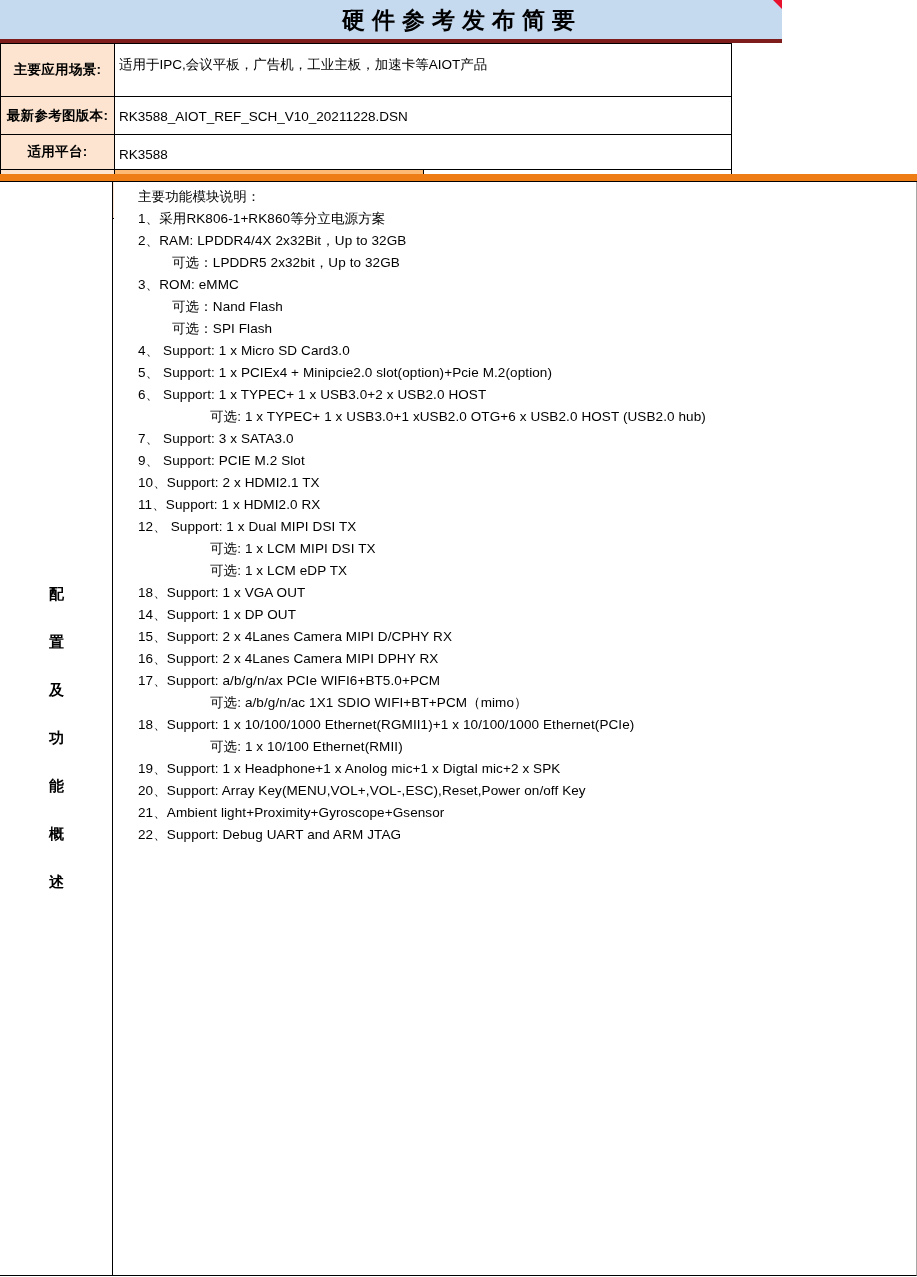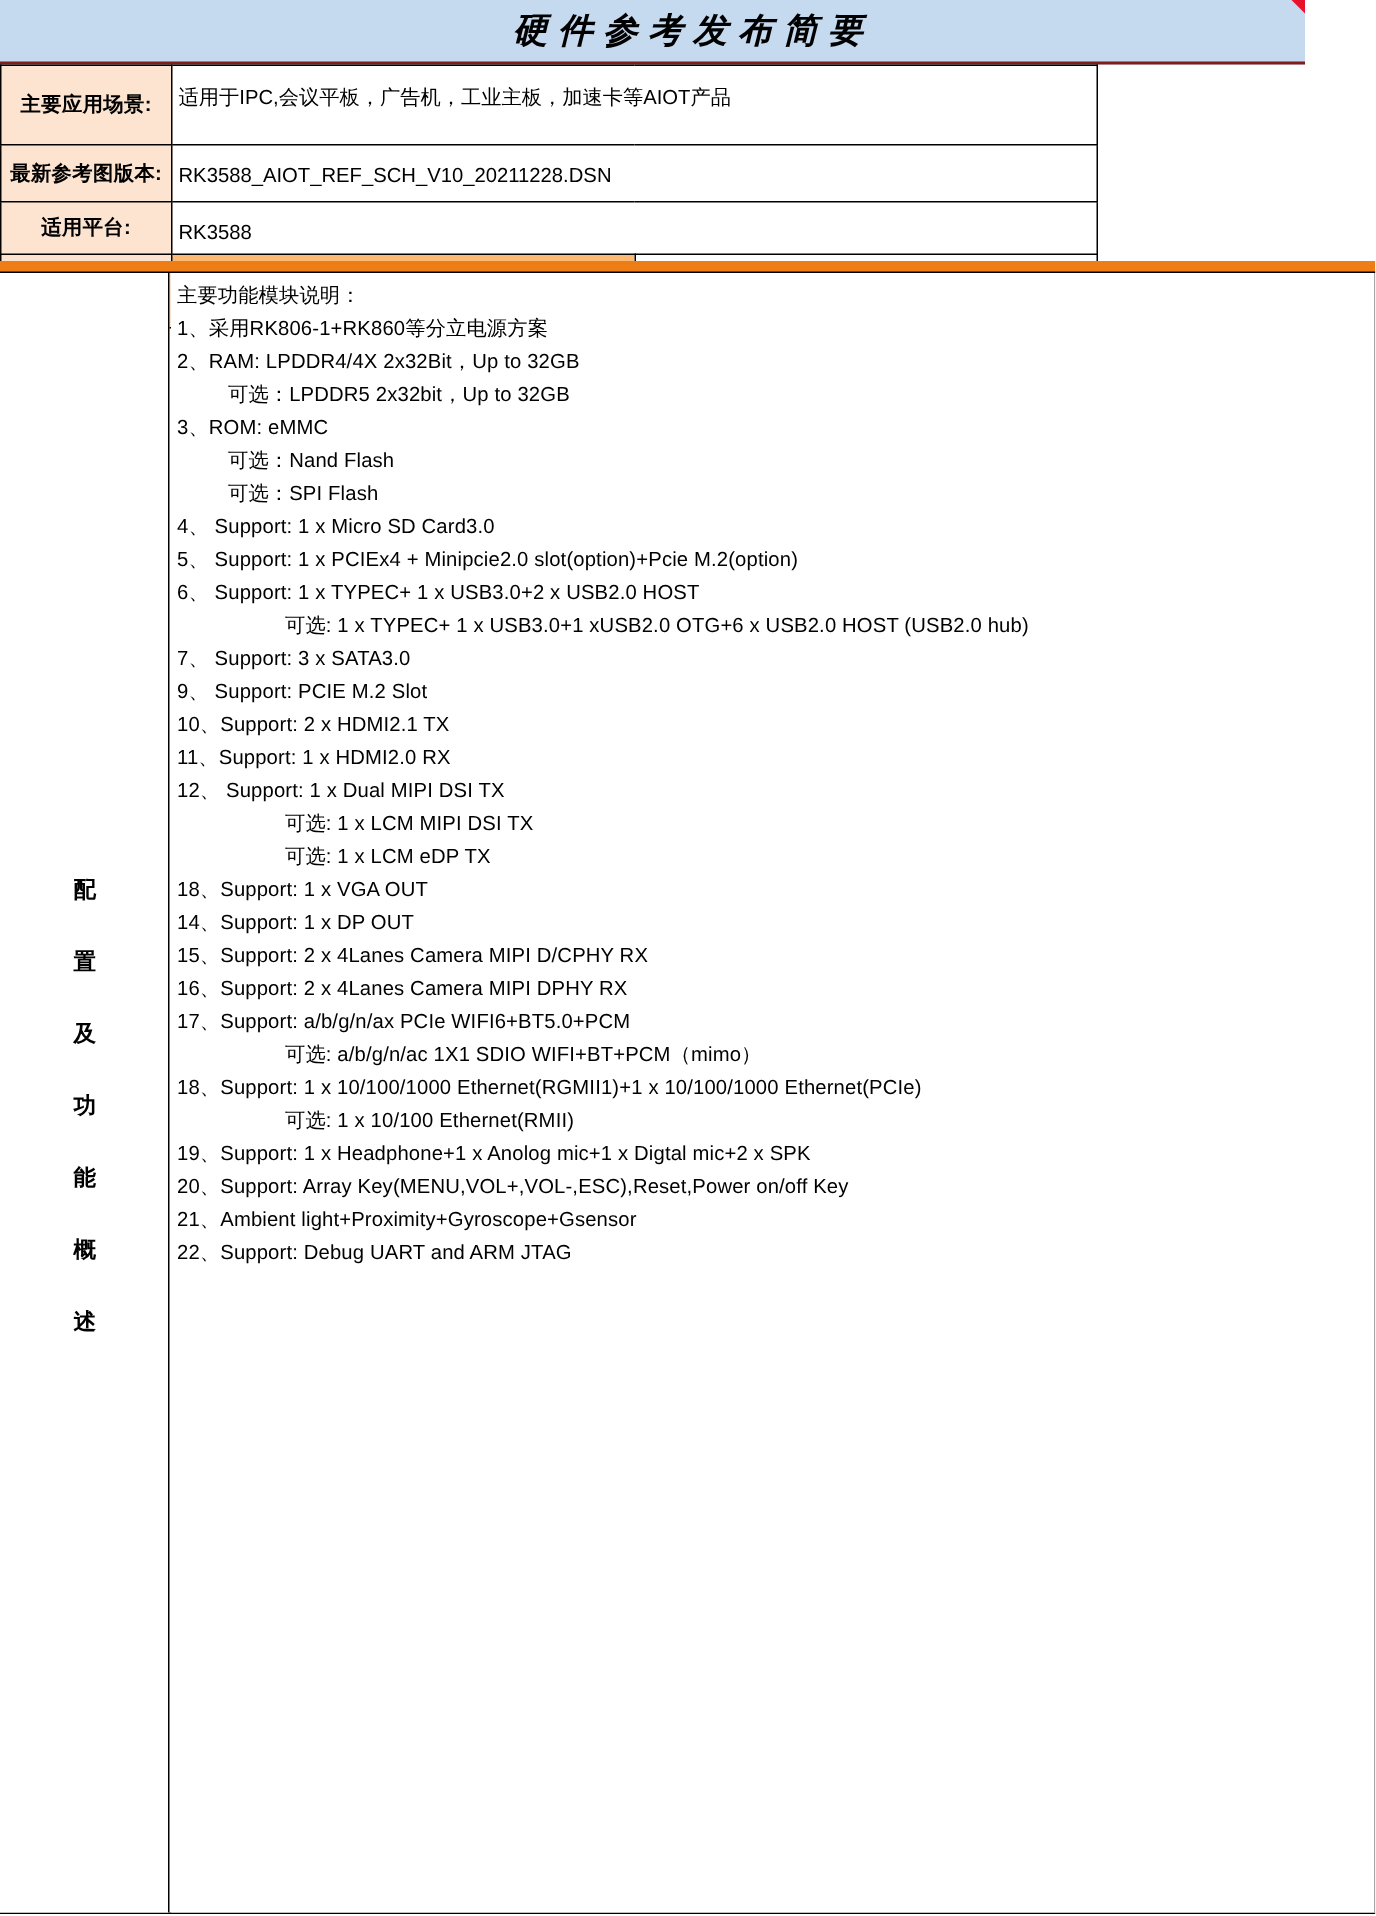--- a/index.html
+++ b/index.html
@@ -18,26 +18,25 @@
     box-sizing: border-box;
     background: #ffffff;
     overflow: hidden;
   }
 
   
   .title-row {
     position: absolute;
     left: 0;
     top: 0;
-    width: 870px;
+    width: 782px;
     height: 43px;
     background: #c5d9ef;
-    border-bottom: 2px solid #7f1d1d;
-    box-sizing: border-box;
-    font-style: italic;
+    border-bottom: 4px solid #7f1d1d;
+    box-sizing: border-box;
   }
   .title-text {
     position: absolute;
     left: 0;
     top: 0;
     width: 917px;
     height: 41px;
     line-height: 41px;
     text-align: center;
     font-size: 23px;
@@ -179,20 +178,21 @@
     background: #ffffff;
     padding: 4px 0 0 4px;
     box-sizing: border-box;
   }
   .spec-line {
     font-size: 13.5px;
     line-height: 22px;
     color: #000000;
     white-space: nowrap;
     letter-spacing: 0.1px;
+    margin-left: 20px;
   }
   .ind-0 { padding-left: 0px; }
   .ind-1 { padding-left: 34px; }
   .ind-2 { padding-left: 72px; }
 </style>
 </head>
 <body>
 
 <div id="sheet">
 

